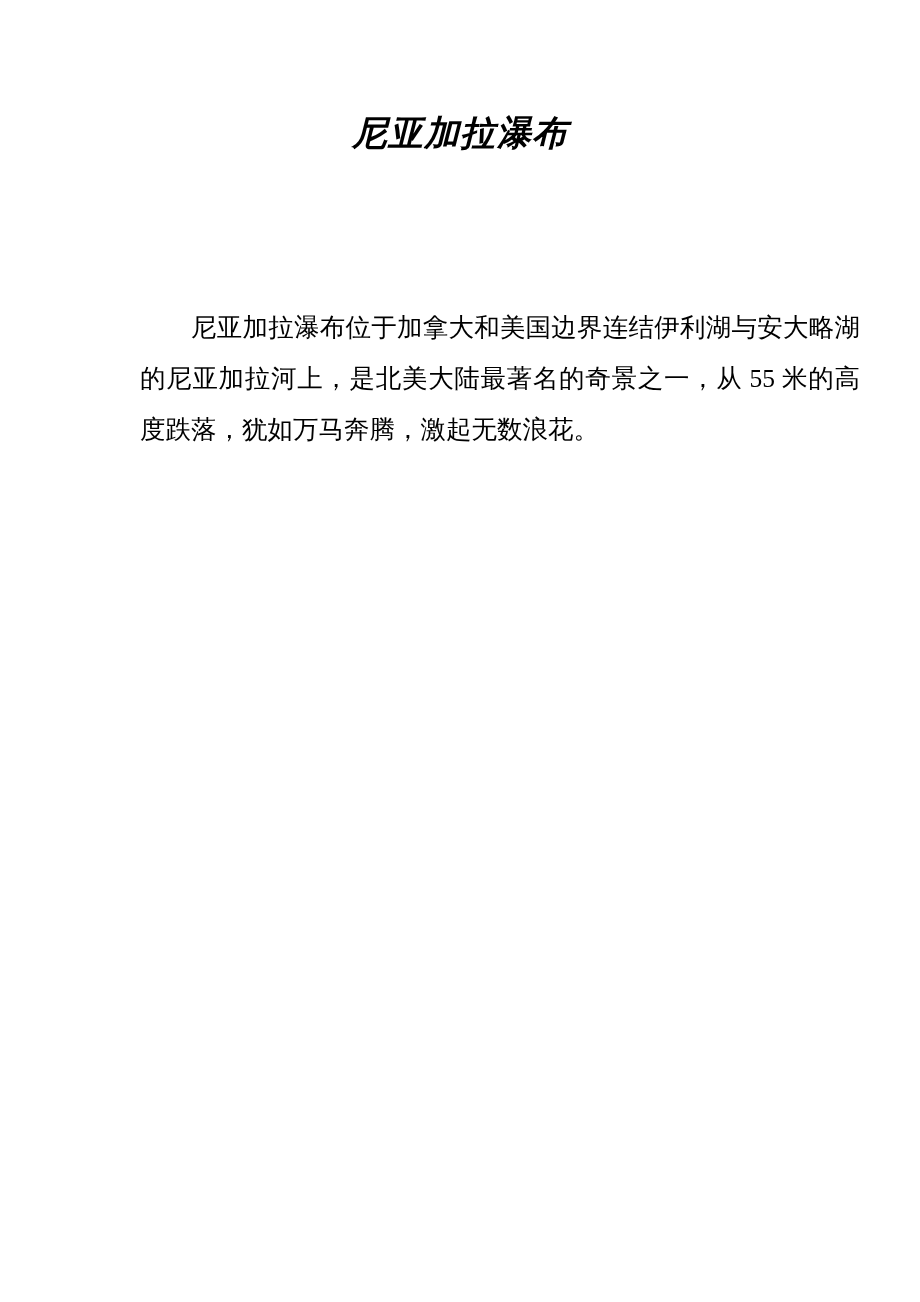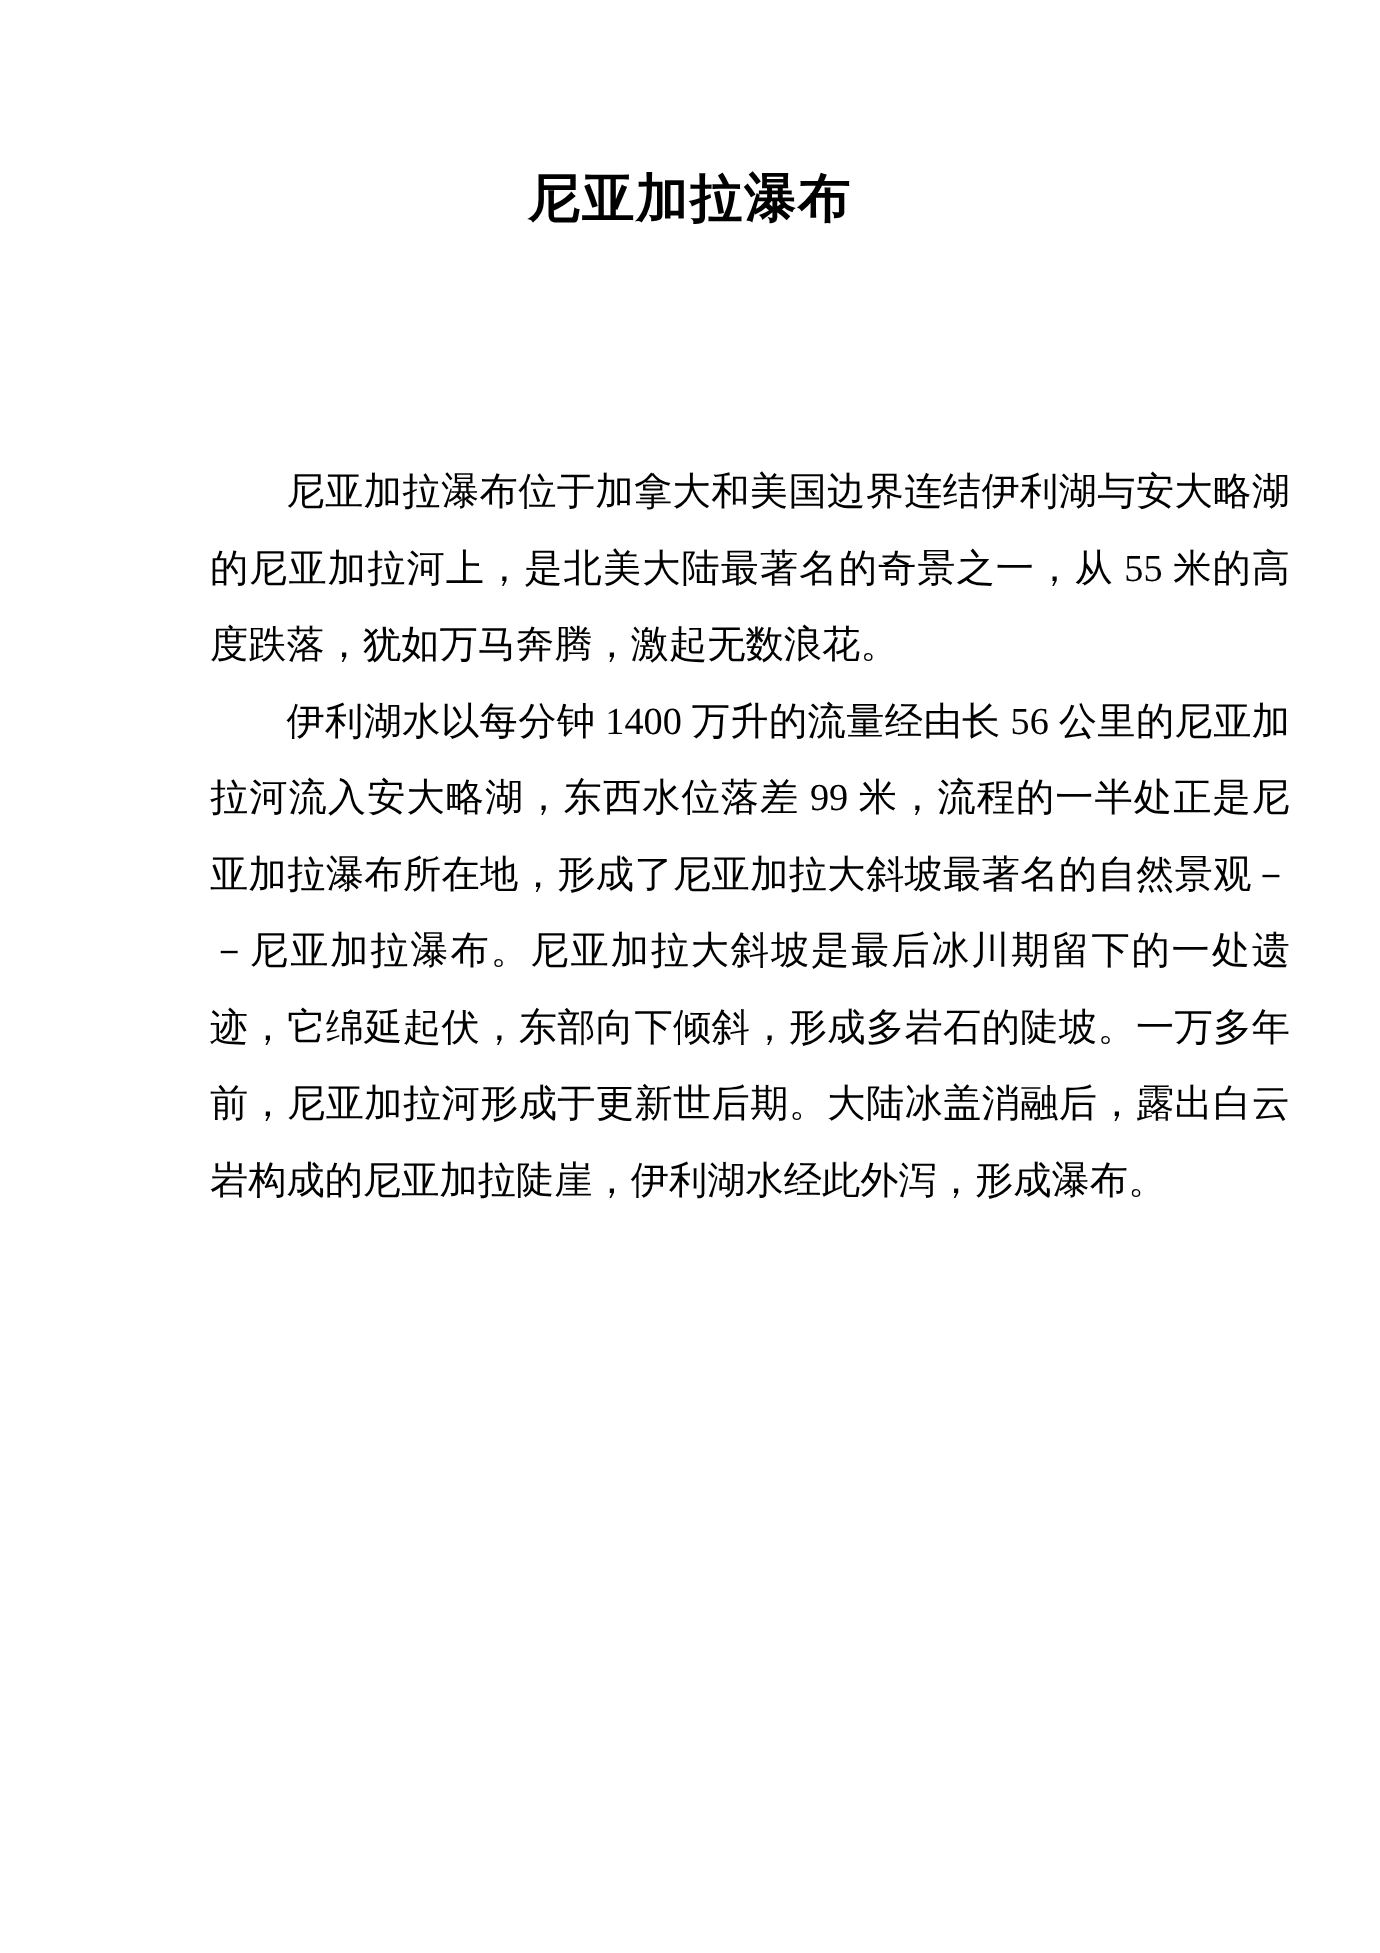--- a/index.html
+++ b/index.html
@@ -20,20 +20,21 @@
   }
   .doc-title {
     text-align: center;
     font-family: "Liberation Sans", "DejaVu Sans", sans-serif;
     font-size: 35px;
     font-weight: 700;
     letter-spacing: 1px;
     margin: 0;
     padding-top: 112px;
     line-height: 1.2;
+    font-style: italic;
   }
   .body-block {
     margin: 0;
     padding: 0 60px 0 140px;
     padding-top: 148px;
   }
   .para {
     font-size: 25.5px;
     line-height: 51px;
     text-align: justify;
@@ -43,15 +44,14 @@
     letter-spacing: 0px;
   }
 </style>
 </head>
 <body>
 
 <div class="page">
   <h1 class="doc-title">尼亚加拉瀑布</h1>
   <div class="body-block">
     <p class="para">尼亚加拉瀑布位于加拿大和美国边界连结伊利湖与安大略湖的尼亚加拉河上，是北美大陆最著名的奇景之一，从 55 米的高度跌落，犹如万马奔腾，激起无数浪花。</p>
-    <p class="para">伊利湖水以每分钟 1400 万升的流量经由长 56 公里的尼亚加拉河流入安大略湖，东西水位落差 99 米，流程的一半处正是尼亚加拉瀑布所在地，形成了尼亚加拉大斜坡最著名的自然景观－－尼亚加拉瀑布。尼亚加拉大斜坡是最后冰川期留下的一处遗迹，它绵延起伏，东部向下倾斜，形成多岩石的陡坡。一万多年前，尼亚加拉河形成于更新世后期。大陆冰盖消融后，露出白云岩构成的尼亚加拉陡崖，伊利湖水经此外泻，形成瀑布。</p>
   </div>
 </div>
 
 </body></html>

